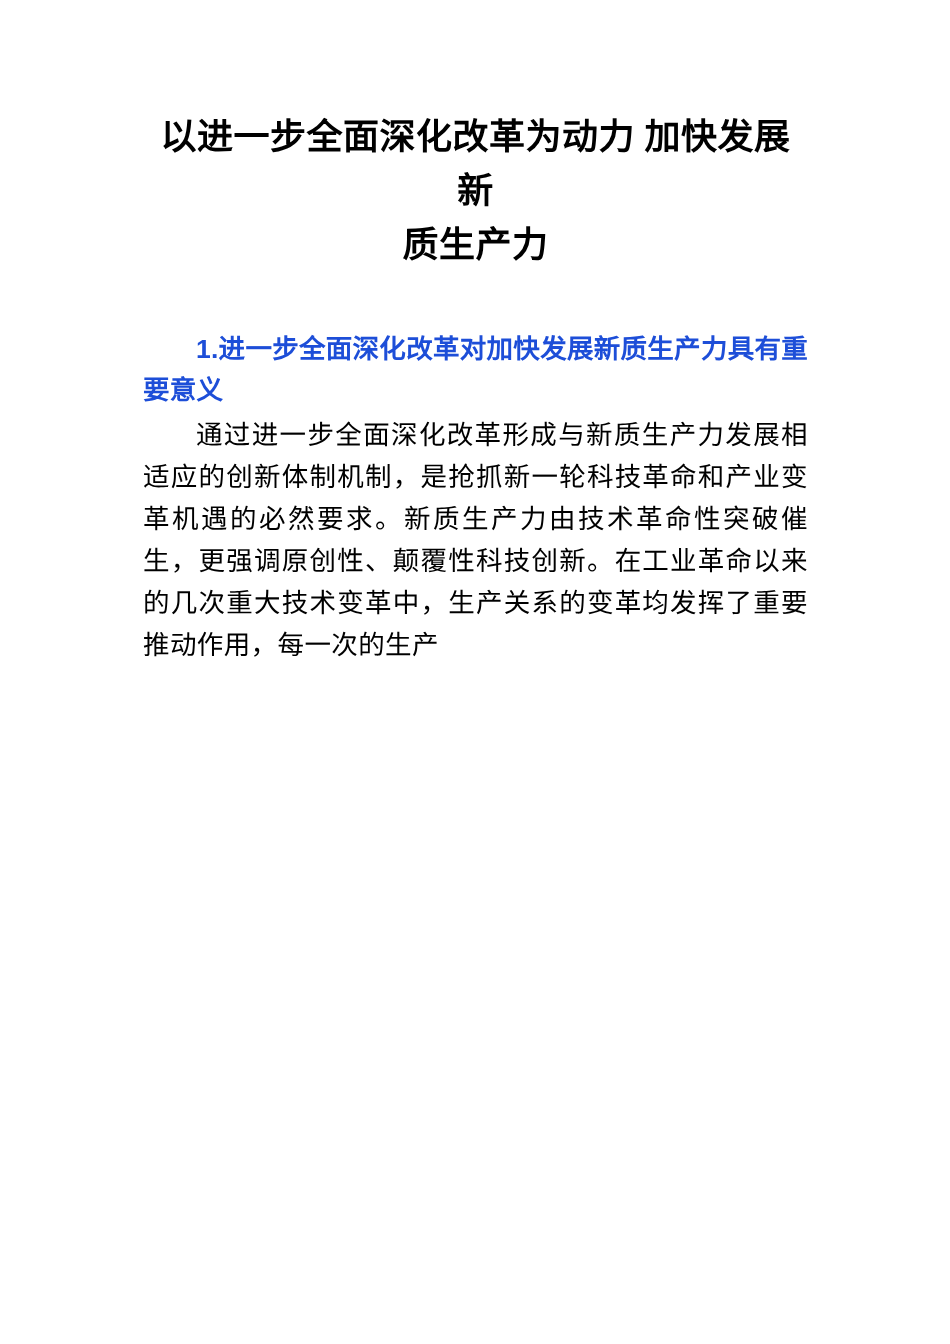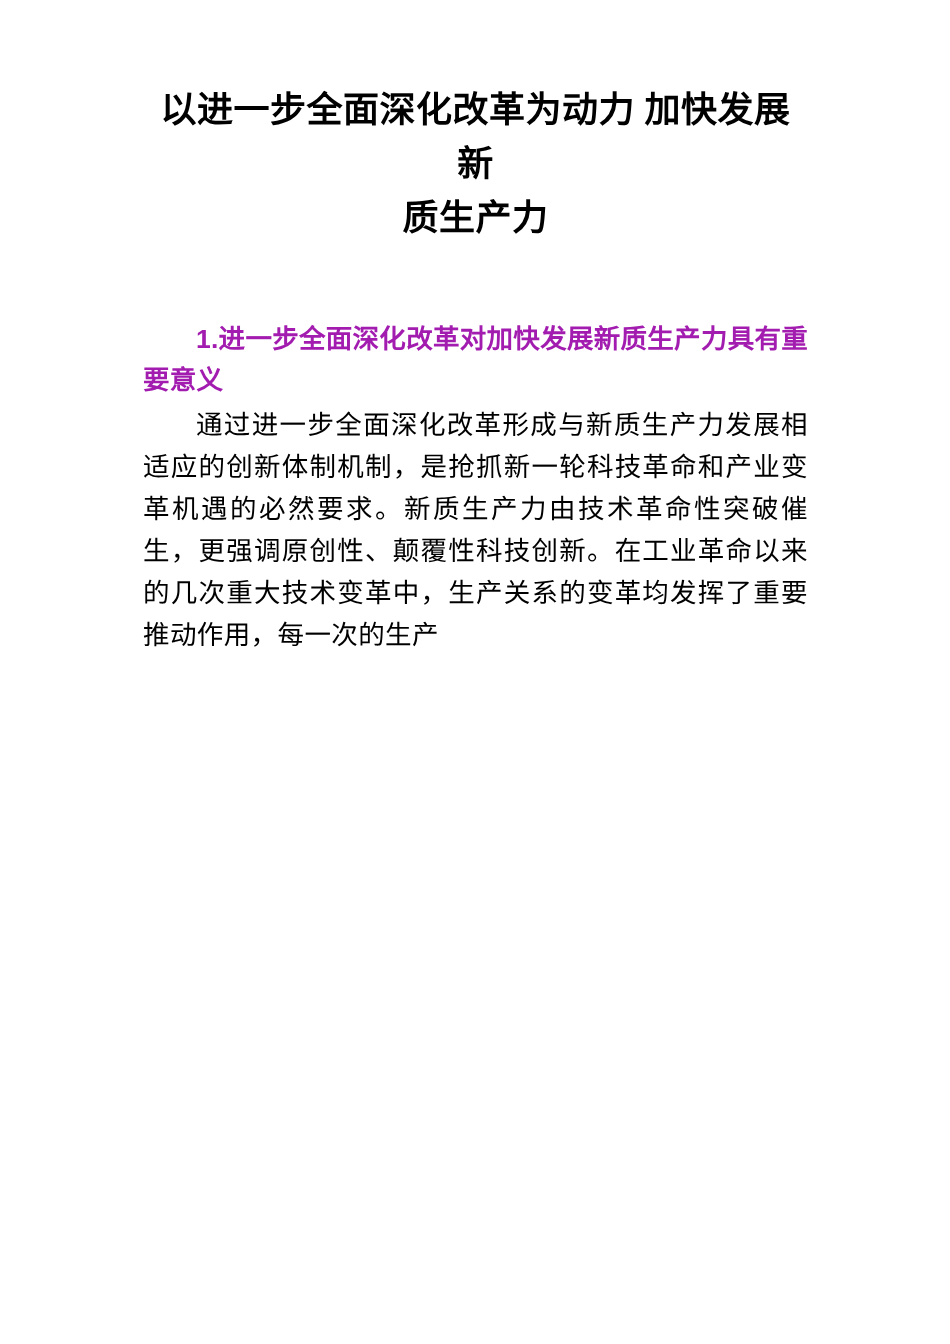--- a/index.html
+++ b/index.html
@@ -27,22 +27,22 @@
   }
 
   
   .doc-title {
     font-family: "Liberation Serif", "DejaVu Serif", serif;
     font-weight: 700;
     font-size: 36px;
     line-height: 54px;
     text-align: center;
     color: #000000;
-    margin: 17px;
-    padding-top: 66px;
+    margin: 0;
+    padding-top: 110px;
     letter-spacing: 0.5px;
     white-space: pre-wrap;
   }
 
   
   .title-gap {
     height: 53px;
   }
 
   
@@ -62,21 +62,21 @@
   .para.last-line-stretch {
     text-align-last: left;
   }
 
   
   .section-heading {
     font-family: "Liberation Sans", "DejaVu Sans", sans-serif;
     font-weight: 700;
     font-size: 26.5px;
     line-height: 41px;
-    color: #a21caf;
+    color: #1d4ed8;
     margin: 0;
     text-align: justify;
     text-align-last: left;
     text-indent: 53px;
     letter-spacing: 0.2px;
   }
 
   .heading-gap-top { height: 4px; }
   .heading-gap-bottom { height: 3px; }
 </style>

